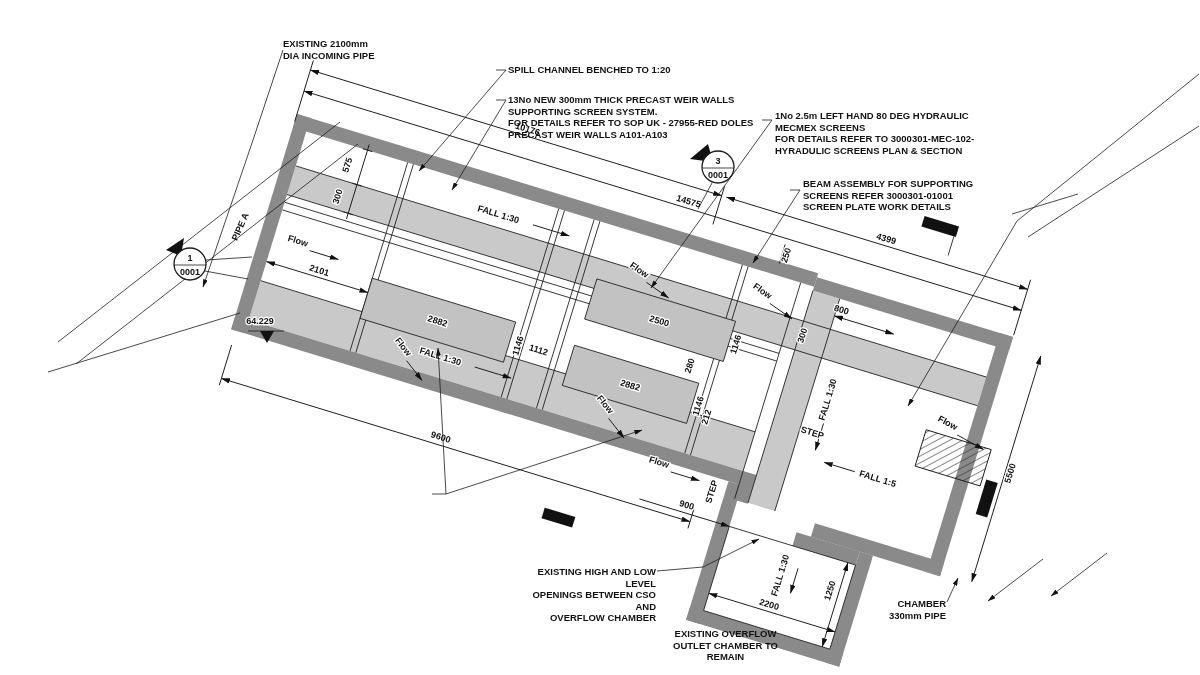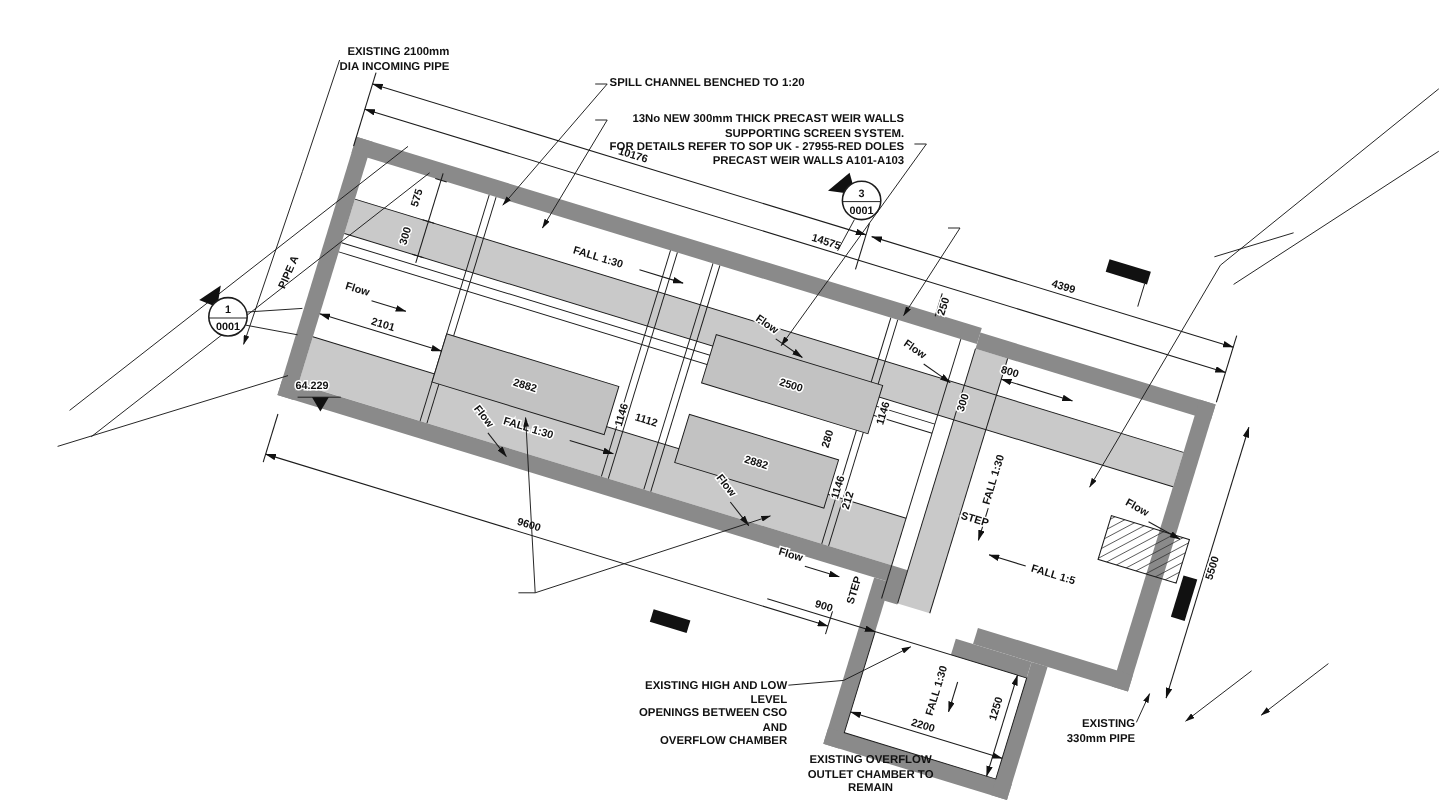--- a/index.html
+++ b/index.html
@@ -1,20 +1,20 @@
 <!DOCTYPE html>
 <html><head>
 <meta charset="utf-8">
 <style>
   html,body{margin:0;padding:0;background:#fff;}
   #stage{position:relative;width:1200px;height:675px;background:#fff;overflow:hidden;
          font-family:"Liberation Sans",sans-serif;}
   #stage svg{position:absolute;left:0;top:0;}
   .note{position:absolute;font-size:9.5px;line-height:11.5px;font-weight:bold;color:#111;
-        white-space:pre-line;letter-spacing:0;text-align:right;}
+        white-space:pre-line;letter-spacing:0;}
   .r{text-align:right;} .c{text-align:center;}
   svg text{fill:#111;font-family:"Liberation Sans",sans-serif;font-weight:bold;font-size:9px;
            paint-order:stroke;stroke:#fff;stroke-width:2.5px;}
   svg text.nohalo{stroke:none;}
   svg .ln{stroke:#1c1c1c;stroke-width:0.9;fill:none;}
   svg .thin{stroke:#1c1c1c;stroke-width:0.8;fill:none;}
 </style>
 </head>
 <body>
 
@@ -241,21 +241,28 @@
   </g>
 </svg>
 
 <div class="note" style="left:283px;top:38px;">EXISTING 2100mm
 DIA INCOMING PIPE</div>
 <div class="note" style="left:508px;top:64px;">SPILL CHANNEL BENCHED TO 1:20</div>
 <div class="note" style="left:508px;top:94px;">13No NEW 300mm THICK PRECAST WEIR WALLS
 SUPPORTING SCREEN SYSTEM.
 FOR DETAILS REFER TO SOP UK - 27955-RED DOLES
 PRECAST WEIR WALLS A101-A103</div>
+<div class="note" style="left:775px;top:110px;">1No 2.5m LEFT HAND 80 DEG HYDRAULIC
+MECMEX SCREENS
+FOR DETAILS REFER TO 3000301-MEC-102-
+HYRADULIC SCREENS PLAN &amp; SECTION</div>
+<div class="note" style="left:803px;top:178px;">BEAM ASSEMBLY FOR SUPPORTING
+SCREENS REFER 3000301-01001
+SCREEN PLATE WORK DETAILS</div>
 <div class="note c" style="left:648px;top:628px;width:155px;">EXISTING OVERFLOW
 OUTLET CHAMBER TO
 REMAIN</div>
 <div class="note r" style="left:510px;top:566px;width:146px;">EXISTING HIGH AND LOW LEVEL
 OPENINGS BETWEEN CSO AND
 OVERFLOW CHAMBER</div>
-<div class="note r" style="left:868px;top:598px;width:78px;">EXISTING
+<div class="note r" style="left:868px;top:598px;width:78px;">CHAMBER
 330mm PIPE</div>
 </div>
 
 </body></html>

